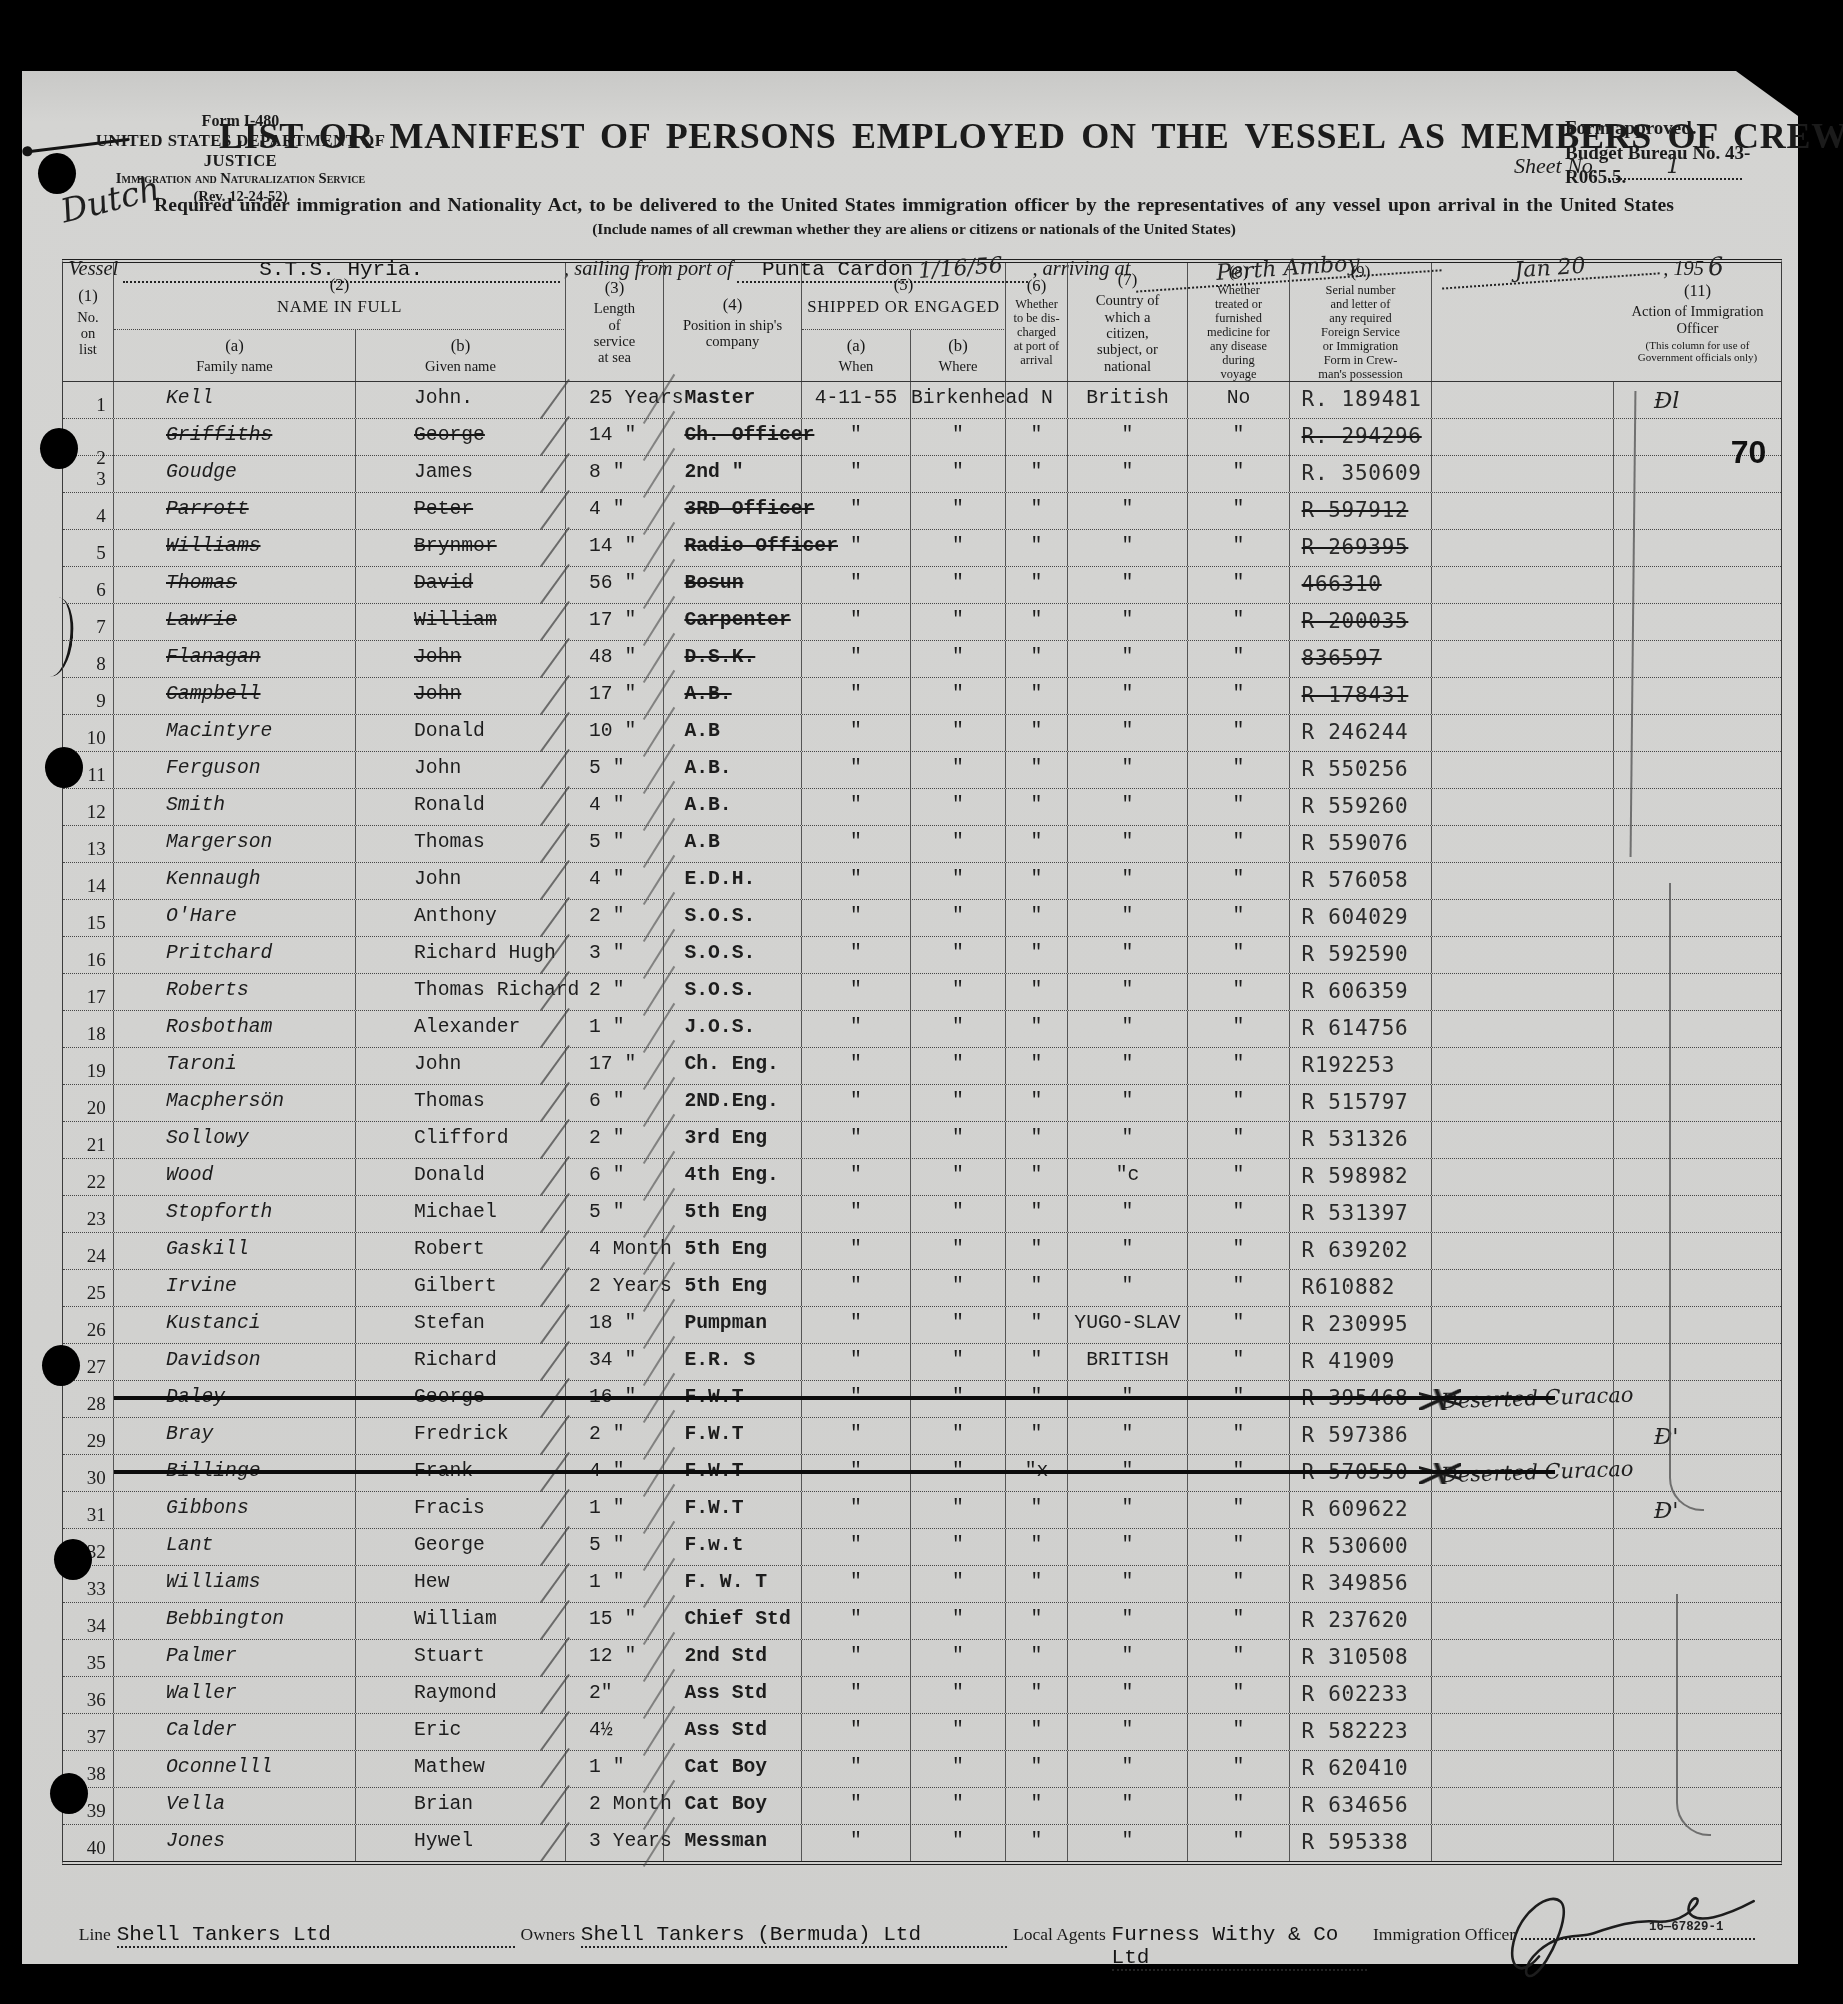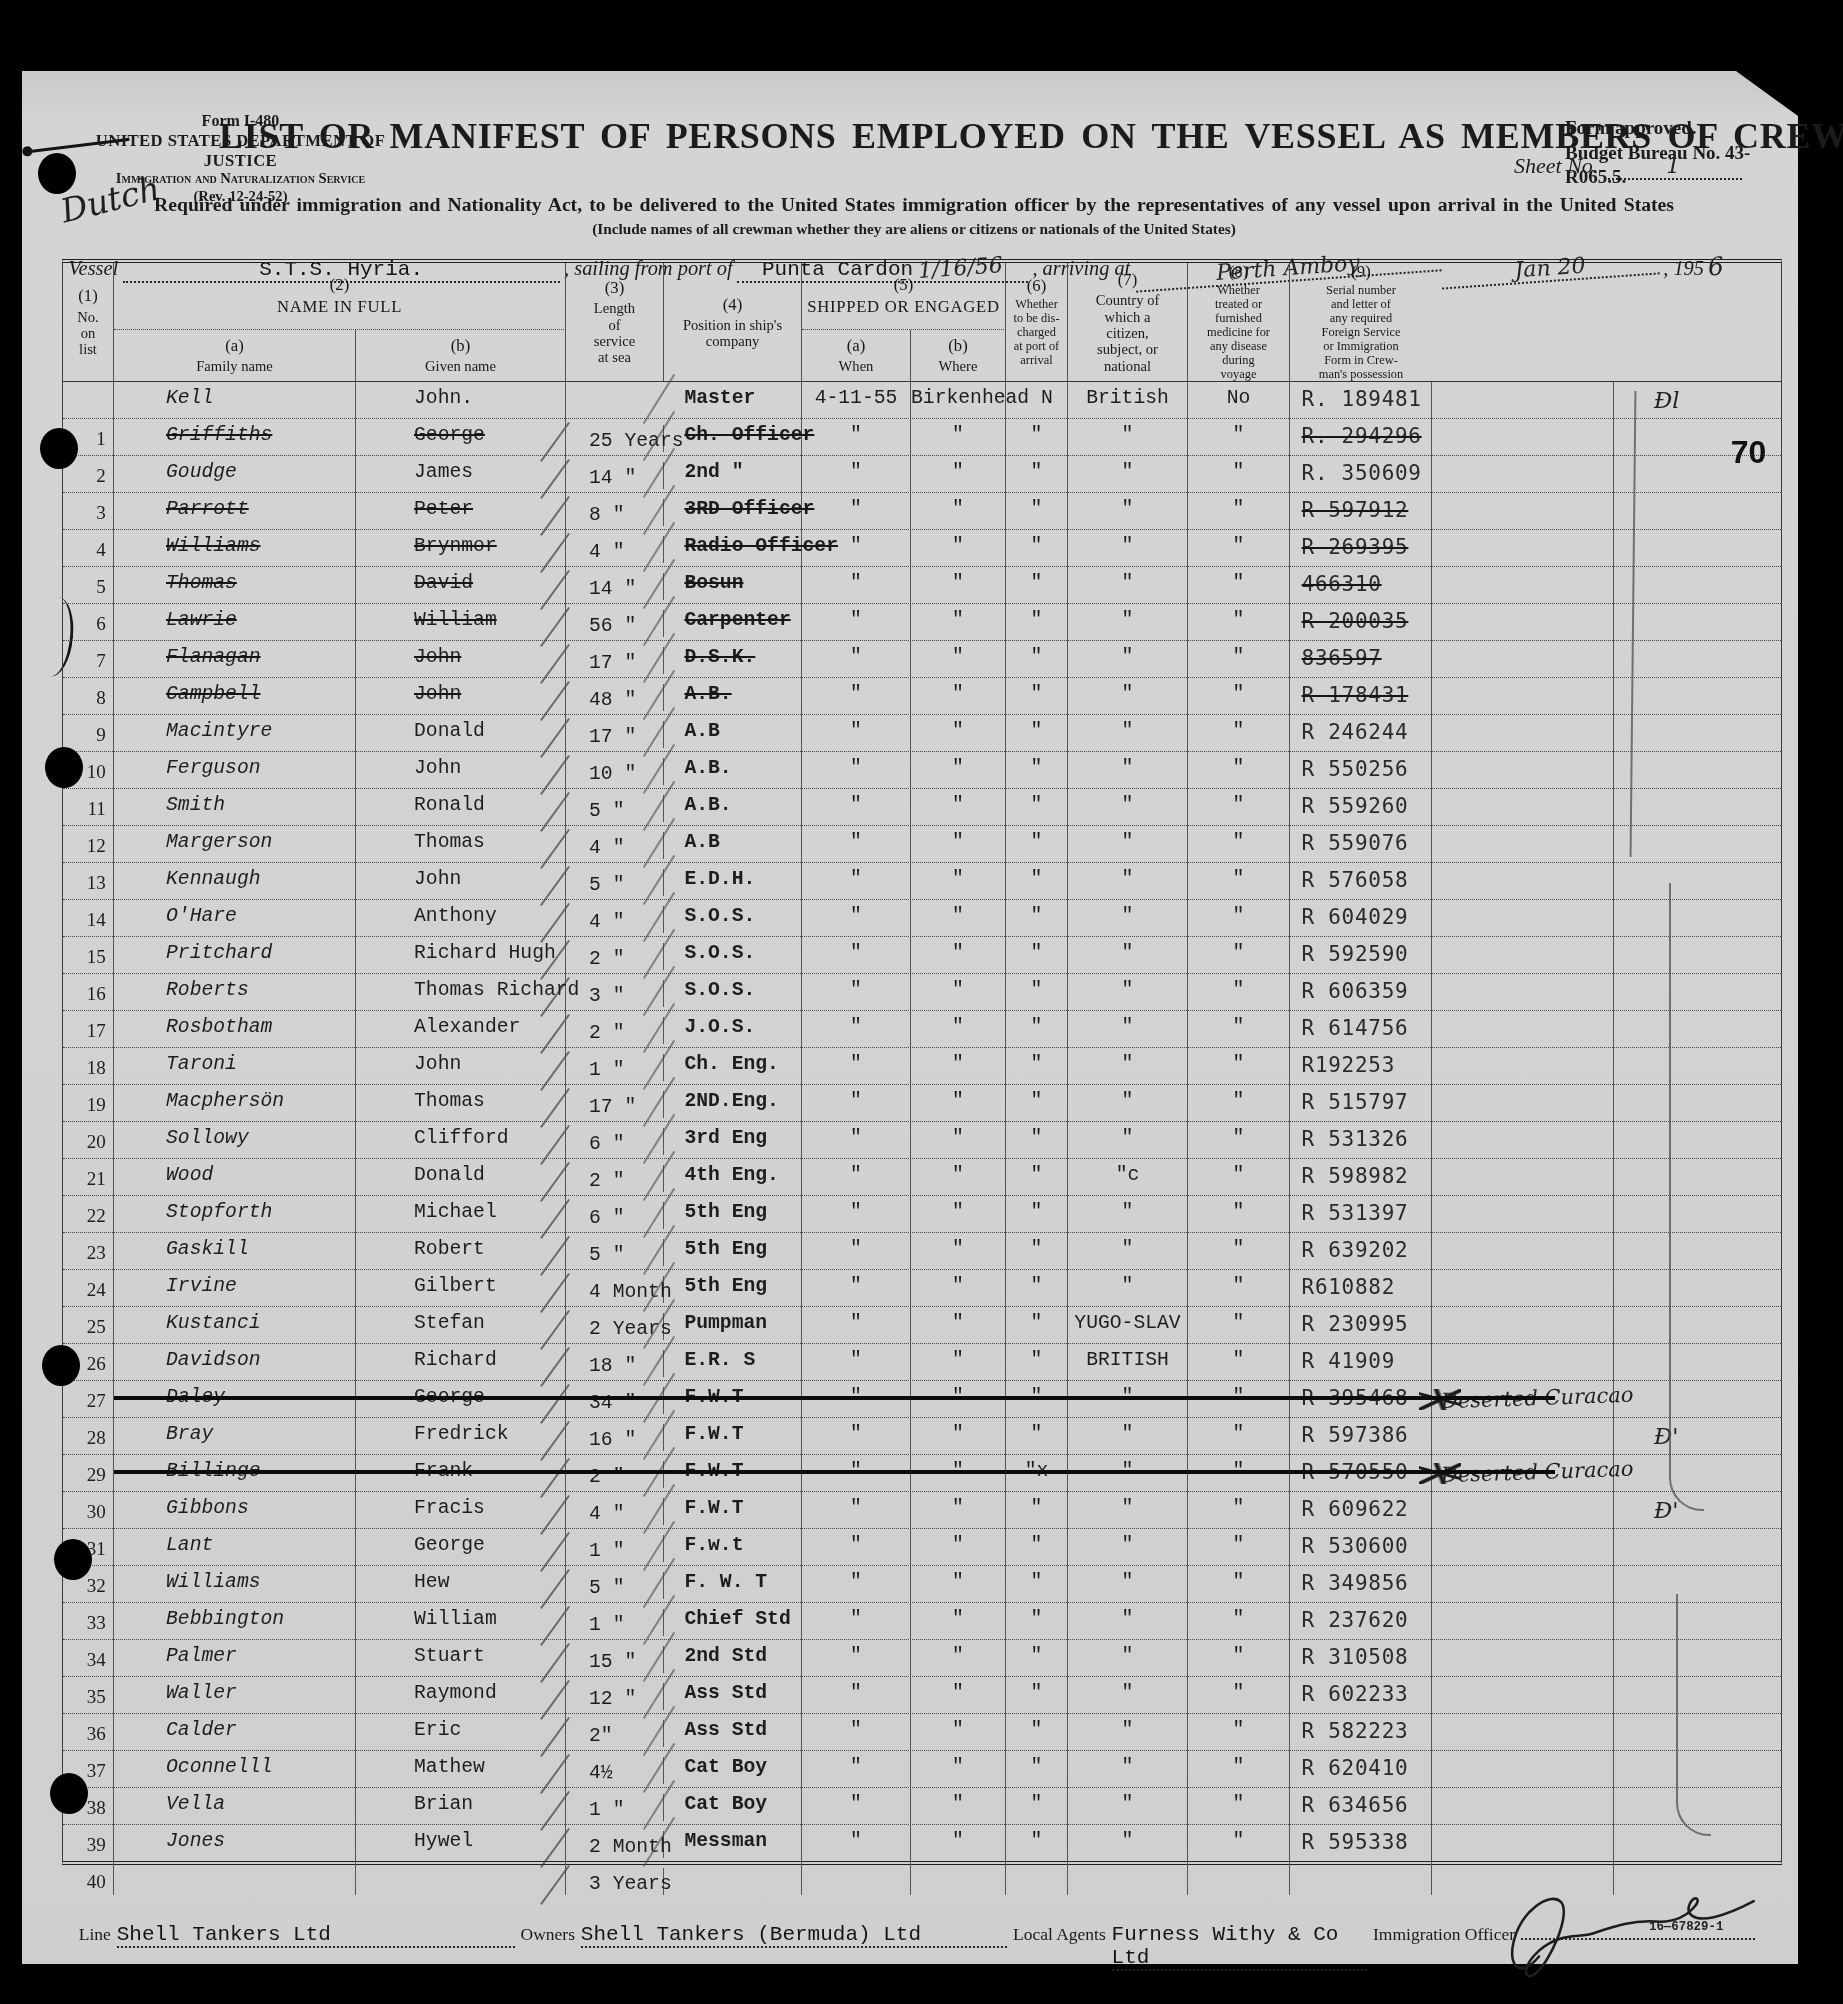--- a/index.html
+++ b/index.html
@@ -54,21 +54,21 @@
   .rs{grid-row:1/3;}
   
   .row{display:grid;grid-template-columns:var(--cols);height:36px;position:relative;
        border-bottom:1.5px dotted #464646;}
   .row:last-child{border-bottom:none;}
   .cell{border-right:0.7px solid #555;padding-top:5.1px;position:relative;overflow:visible;
         font-family:"Liberation Mono",monospace;font-size:19.7px;color:#1d1d1d;white-space:nowrap;}
   .cell:last-child{border-right:none;}
   .c-no{font-family:"Liberation Serif",serif;font-size:19px;display:flex;align-items:flex-end;
         justify-content:flex-end;padding:0 7.3px 2.2px 0;}
-  .fam{padding-left:52px;font-style:italic;} .giv{padding-left:58px;} .len{padding-left:23px;margin-top:43px;} .pos{padding-left:20.4px;font-weight:bold;}
+  .fam{padding-left:52px;font-style:italic;} .giv{padding-left:58px;} .len{padding-left:23px;} .pos{padding-left:20.4px;font-weight:bold;}
   .ctr{text-align:center;}
   .ser{padding-left:11.6px;font-family:"DejaVu Sans Mono",monospace;font-size:21px;color:#2a2a2a;letter-spacing:0.7px;}
   .rem,.act{font-family:"DejaVu Serif",serif;}
   .slash{position:absolute;left:-11.6px;top:-6.6px;width:2.2px;height:48px;background:#3f3f3f;
          transform:rotate(36deg);opacity:.7;}
   .slash.s2{left:-5.8px;top:-11.6px;height:58px;transform:rotate(32deg);opacity:.55;}
   .row.x .fam,.row.x .giv,.row.x .pos,.row.x .ser{
         text-decoration:line-through;text-decoration-thickness:2.2px;text-decoration-color:#161616;}
   .row.h::after{content:"";position:absolute;left:51px;right:226px;top:42%;height:3.6px;background:#0c0c0c;}
   .hw{font-style:italic;font-size:21px;color:#1f1f1f;display:inline-block;transform:rotate(-2deg);}
@@ -212,20 +212,27 @@
       <div class="h-cell rs" style="grid-column:11">
         <div class="h-num">(9)</div>
         <div class="h-label sm">Serial number
 and letter of
 any required
 Foreign Service
 or Immigration
 Form in Crew-
 man's possession</div>
       </div>
+      <div class="h-cell rs" style="grid-column:13">
+        <div class="h-num">(11)</div>
+        <div class="h-label">Action of Immigration
+Officer</div>
+        <div class="h-label xs" style="margin-top:2.9px">(This column for use of
+Government officials only)</div>
+      </div>
     </div>
     <div id="rows">
         <div class="row">
     <div class="cell c-no">
             <span class="t">1</span>
           </div>
     <div class="cell fam"><span class="t">Kell</span></div>
     <div class="cell giv"><span class="t">John.</span></div>
     <div class="cell len"><span class="slash"></span><span class="t">25 Years</span></div>
     <div class="cell pos"><span class="slash s2"></span><span class="t">Master</span></div>

